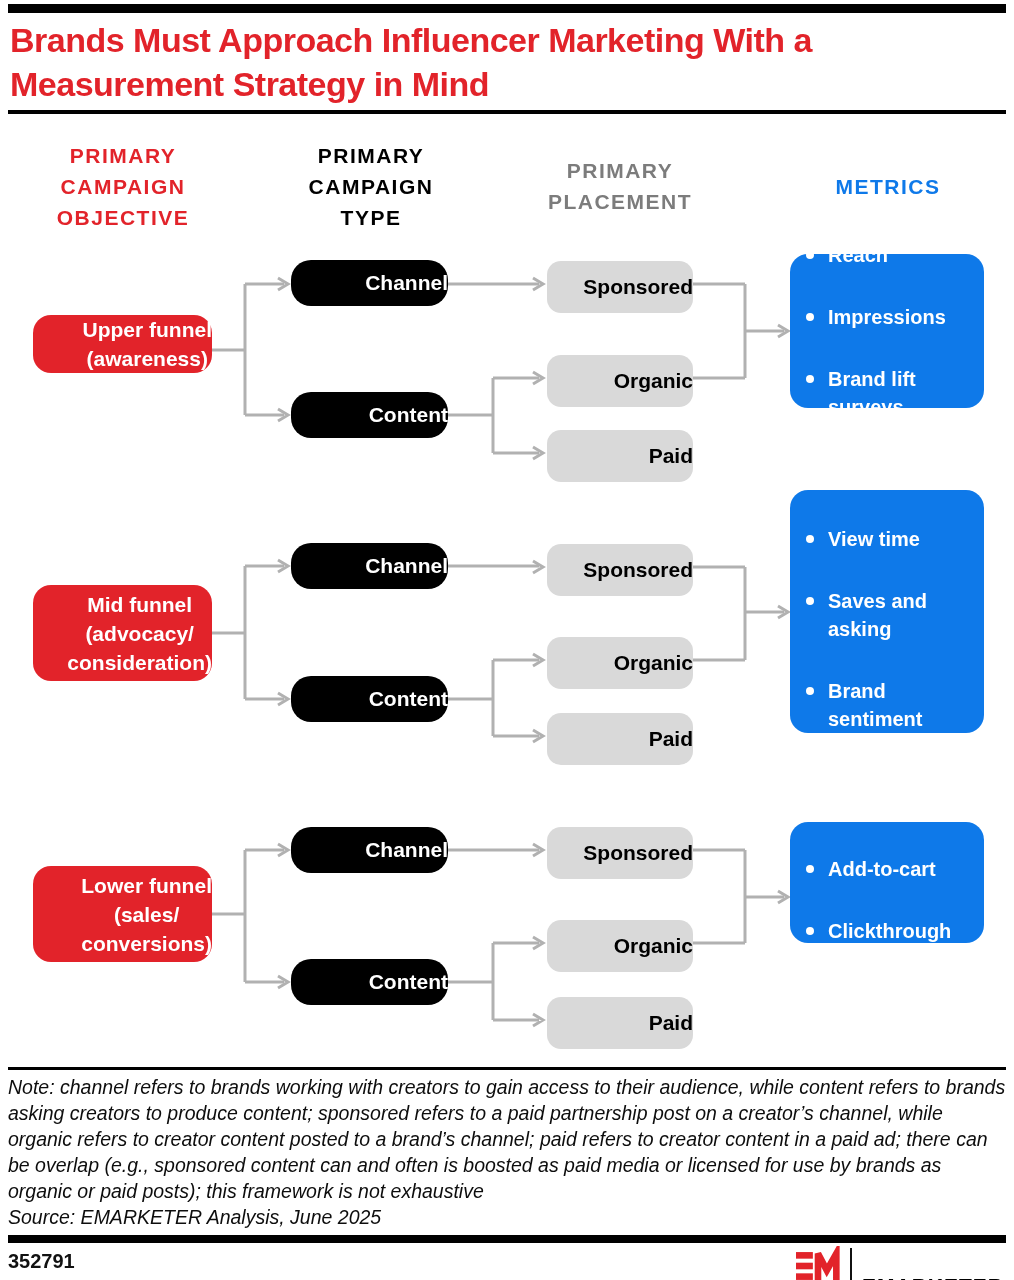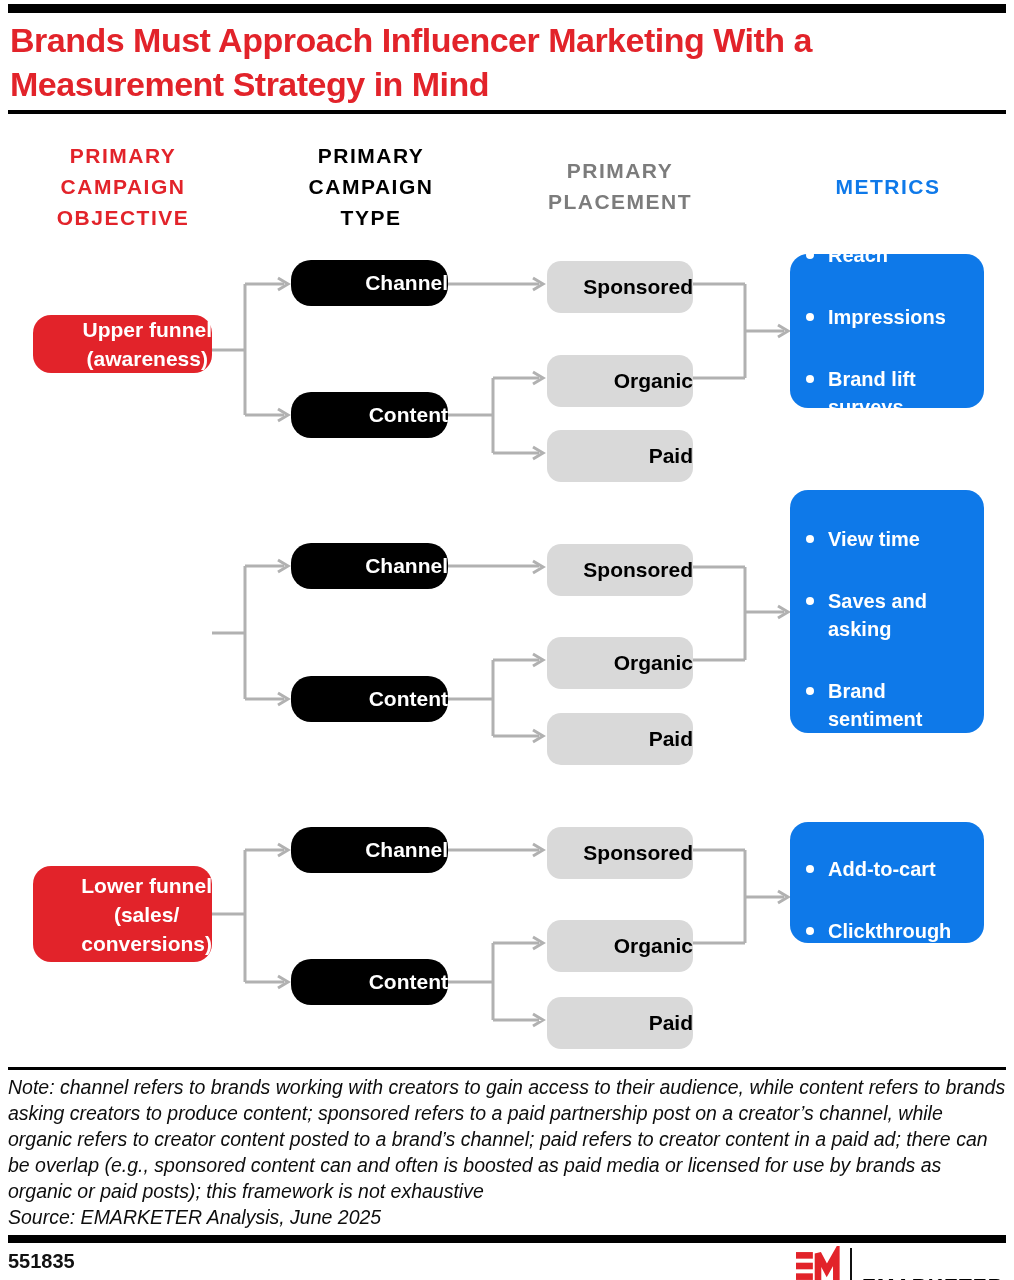--- a/index.html
+++ b/index.html
@@ -145,20 +145,23 @@
   <div class="box gray" style="top:355px">Organic</div>
   <div class="box gray" style="top:430px">Paid</div>
   <div class="box blue" style="top:254px;height:154px">
     <ul class="metrics">
       <li>Reach</li>
       <li>Impressions</li>
       <li>Brand lift surveys</li>
     </ul>
   </div>
 
+  <div class="box red" style="top:585px;height:96px">Mid funnel
+(advocacy/
+consideration)</div>
   <div class="box black" style="top:543px">Channel</div>
   <div class="box black" style="top:676px">Content</div>
   <div class="box gray" style="top:544px">Sponsored</div>
   <div class="box gray" style="top:637px">Organic</div>
   <div class="box gray" style="top:713px">Paid</div>
   <div class="box blue" style="top:490px;height:243px">
     <ul class="metrics">
       <li>Engagement</li>
       <li>View time</li>
       <li>Saves and asking</li>
@@ -181,21 +184,21 @@
       <li>Clickthrough rate</li>
     </ul>
   </div>
 
   <div class="rule above-note"></div>
   <div class="note-block">
     <p>Note: channel refers to brands working with creators to gain access to their audience, while content refers to brands asking creators to produce content; sponsored refers to a paid partnership post on a creator’s channel, while organic refers to creator content posted to a brand’s channel; paid refers to creator content in a paid ad; there can be overlap (e.g., sponsored content can and often is boosted as paid media or licensed for use by brands as organic or paid posts); this framework is not exhaustive</p>
     <p class="source-line">Source: EMARKETER Analysis, June 2025</p>
   </div>
   <div class="rule footer-bar"></div>
-  <div class="footer-id">551835</div>
+  <div class="footer-id">352791</div>
 
   <div class="logo">
     <svg width="44" height="40" viewBox="0 0 60 40" xmlns="http://www.w3.org/2000/svg">
       <rect x="0" y="1" width="23" height="9" fill="#e2232a"></rect>
       <rect x="0" y="15.5" width="23" height="9" fill="#e2232a"></rect>
       <rect x="0" y="30" width="23" height="9" fill="#e2232a"></rect>
       <path d="M30 39 V3 L42 26 L55 3 V39" fill="none" stroke="#e2232a" stroke-width="9"></path>
     </svg>
     <div class="divider"></div>
     <span class="wordmark">EMARKETER</span>

